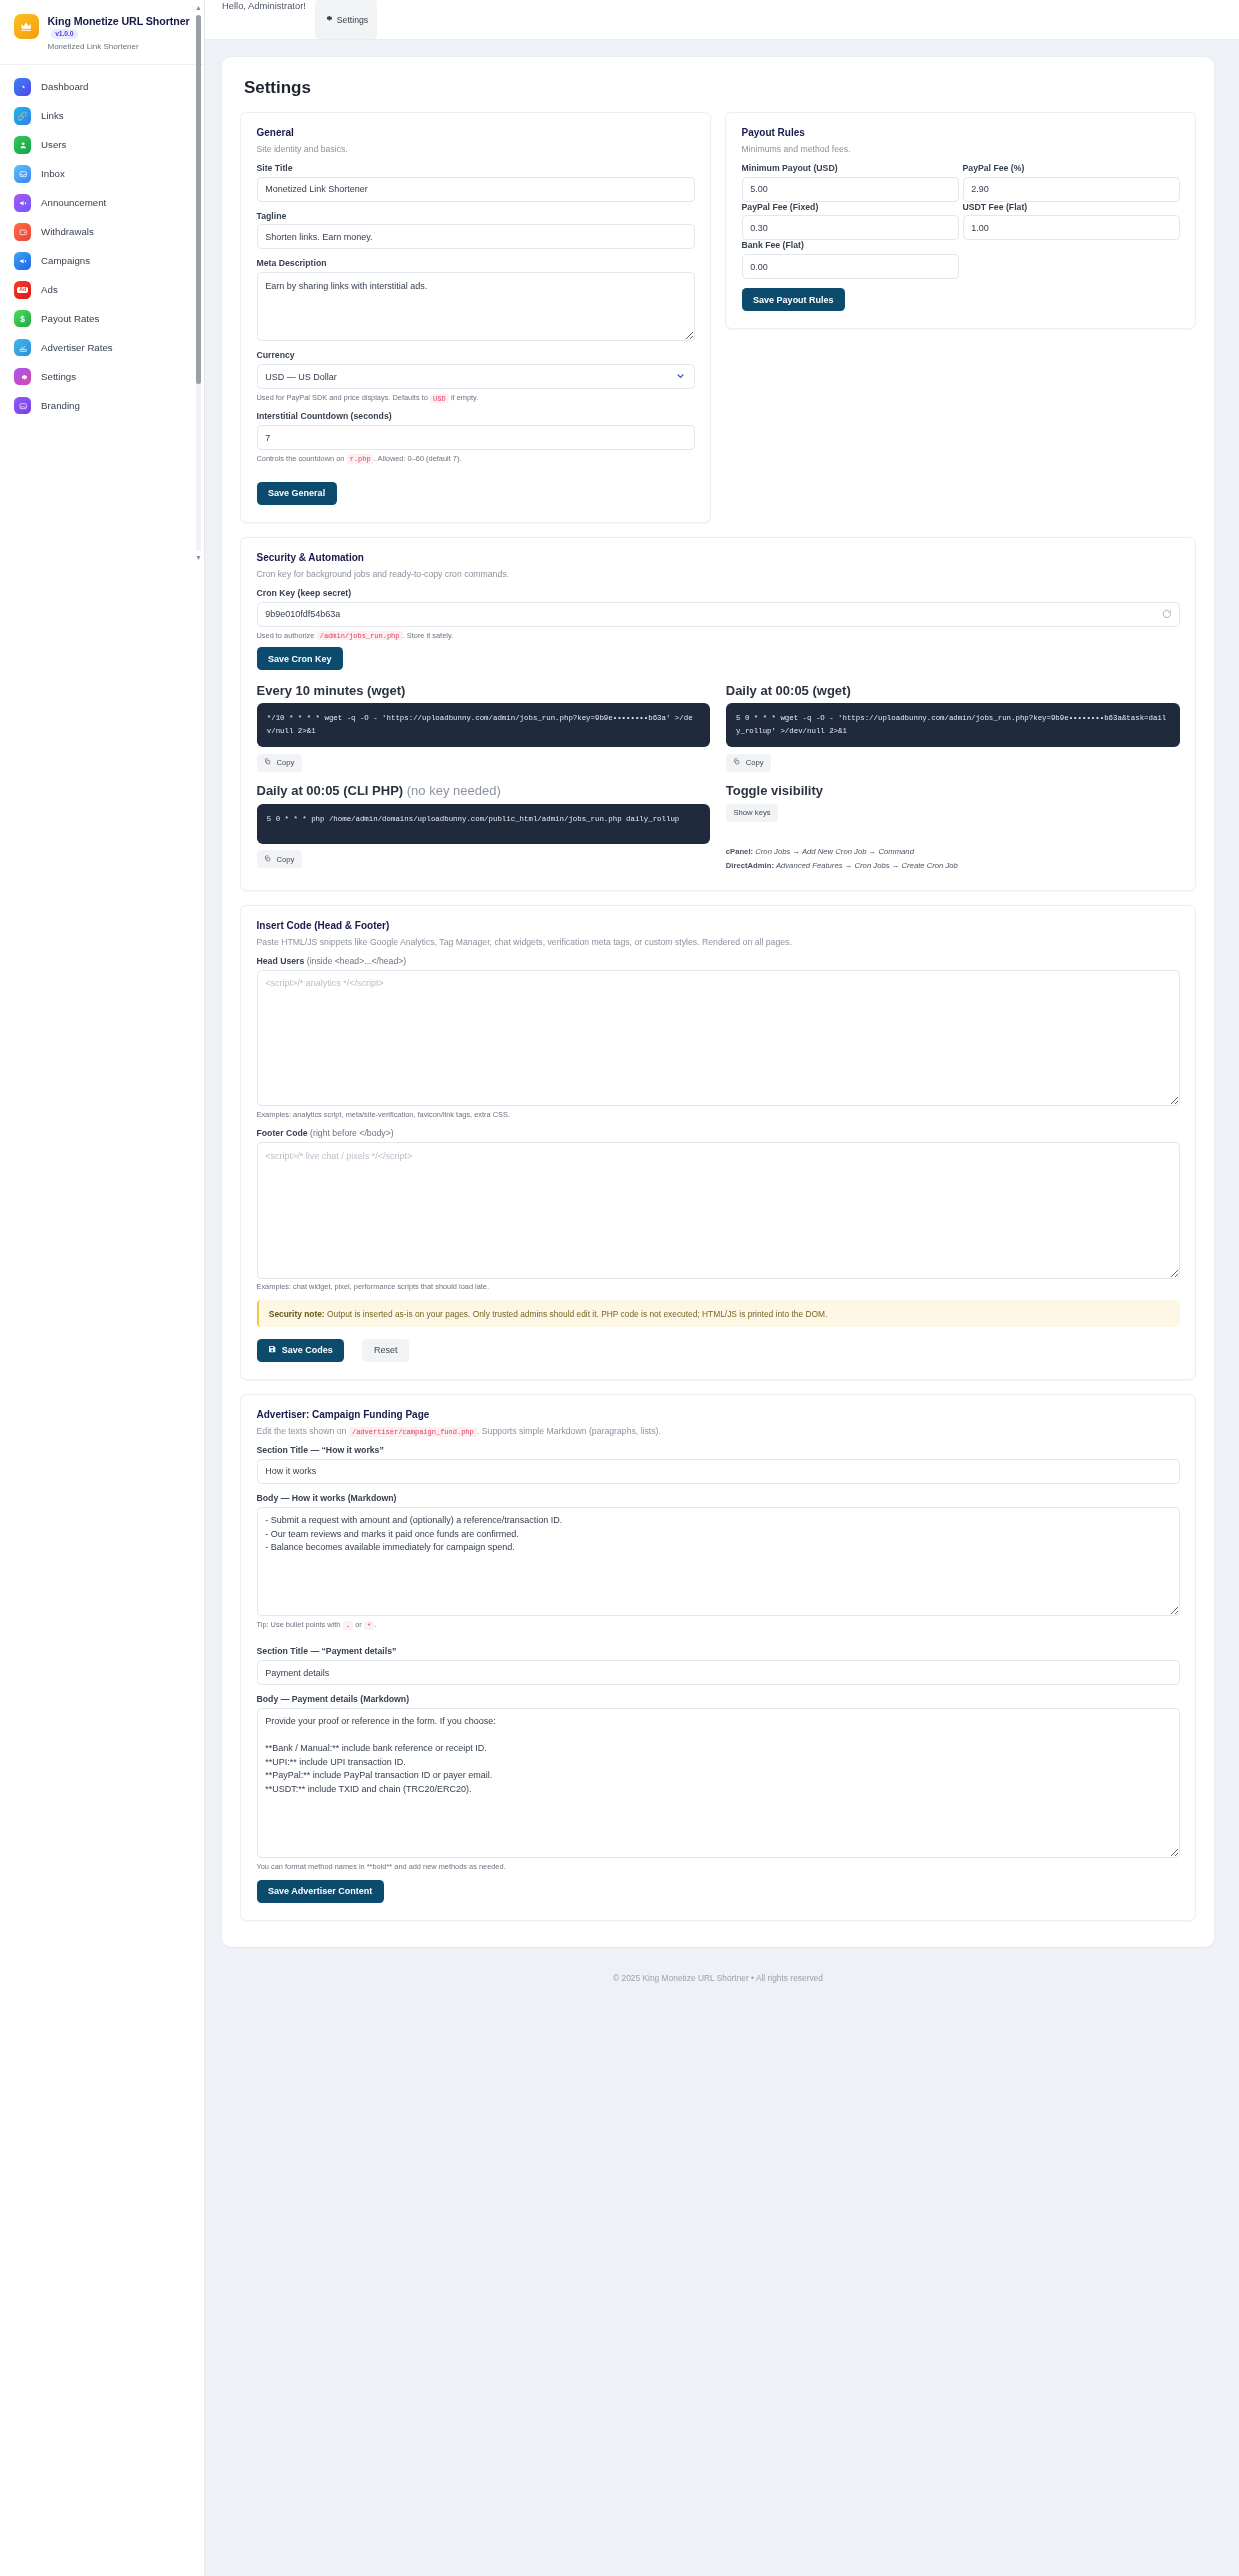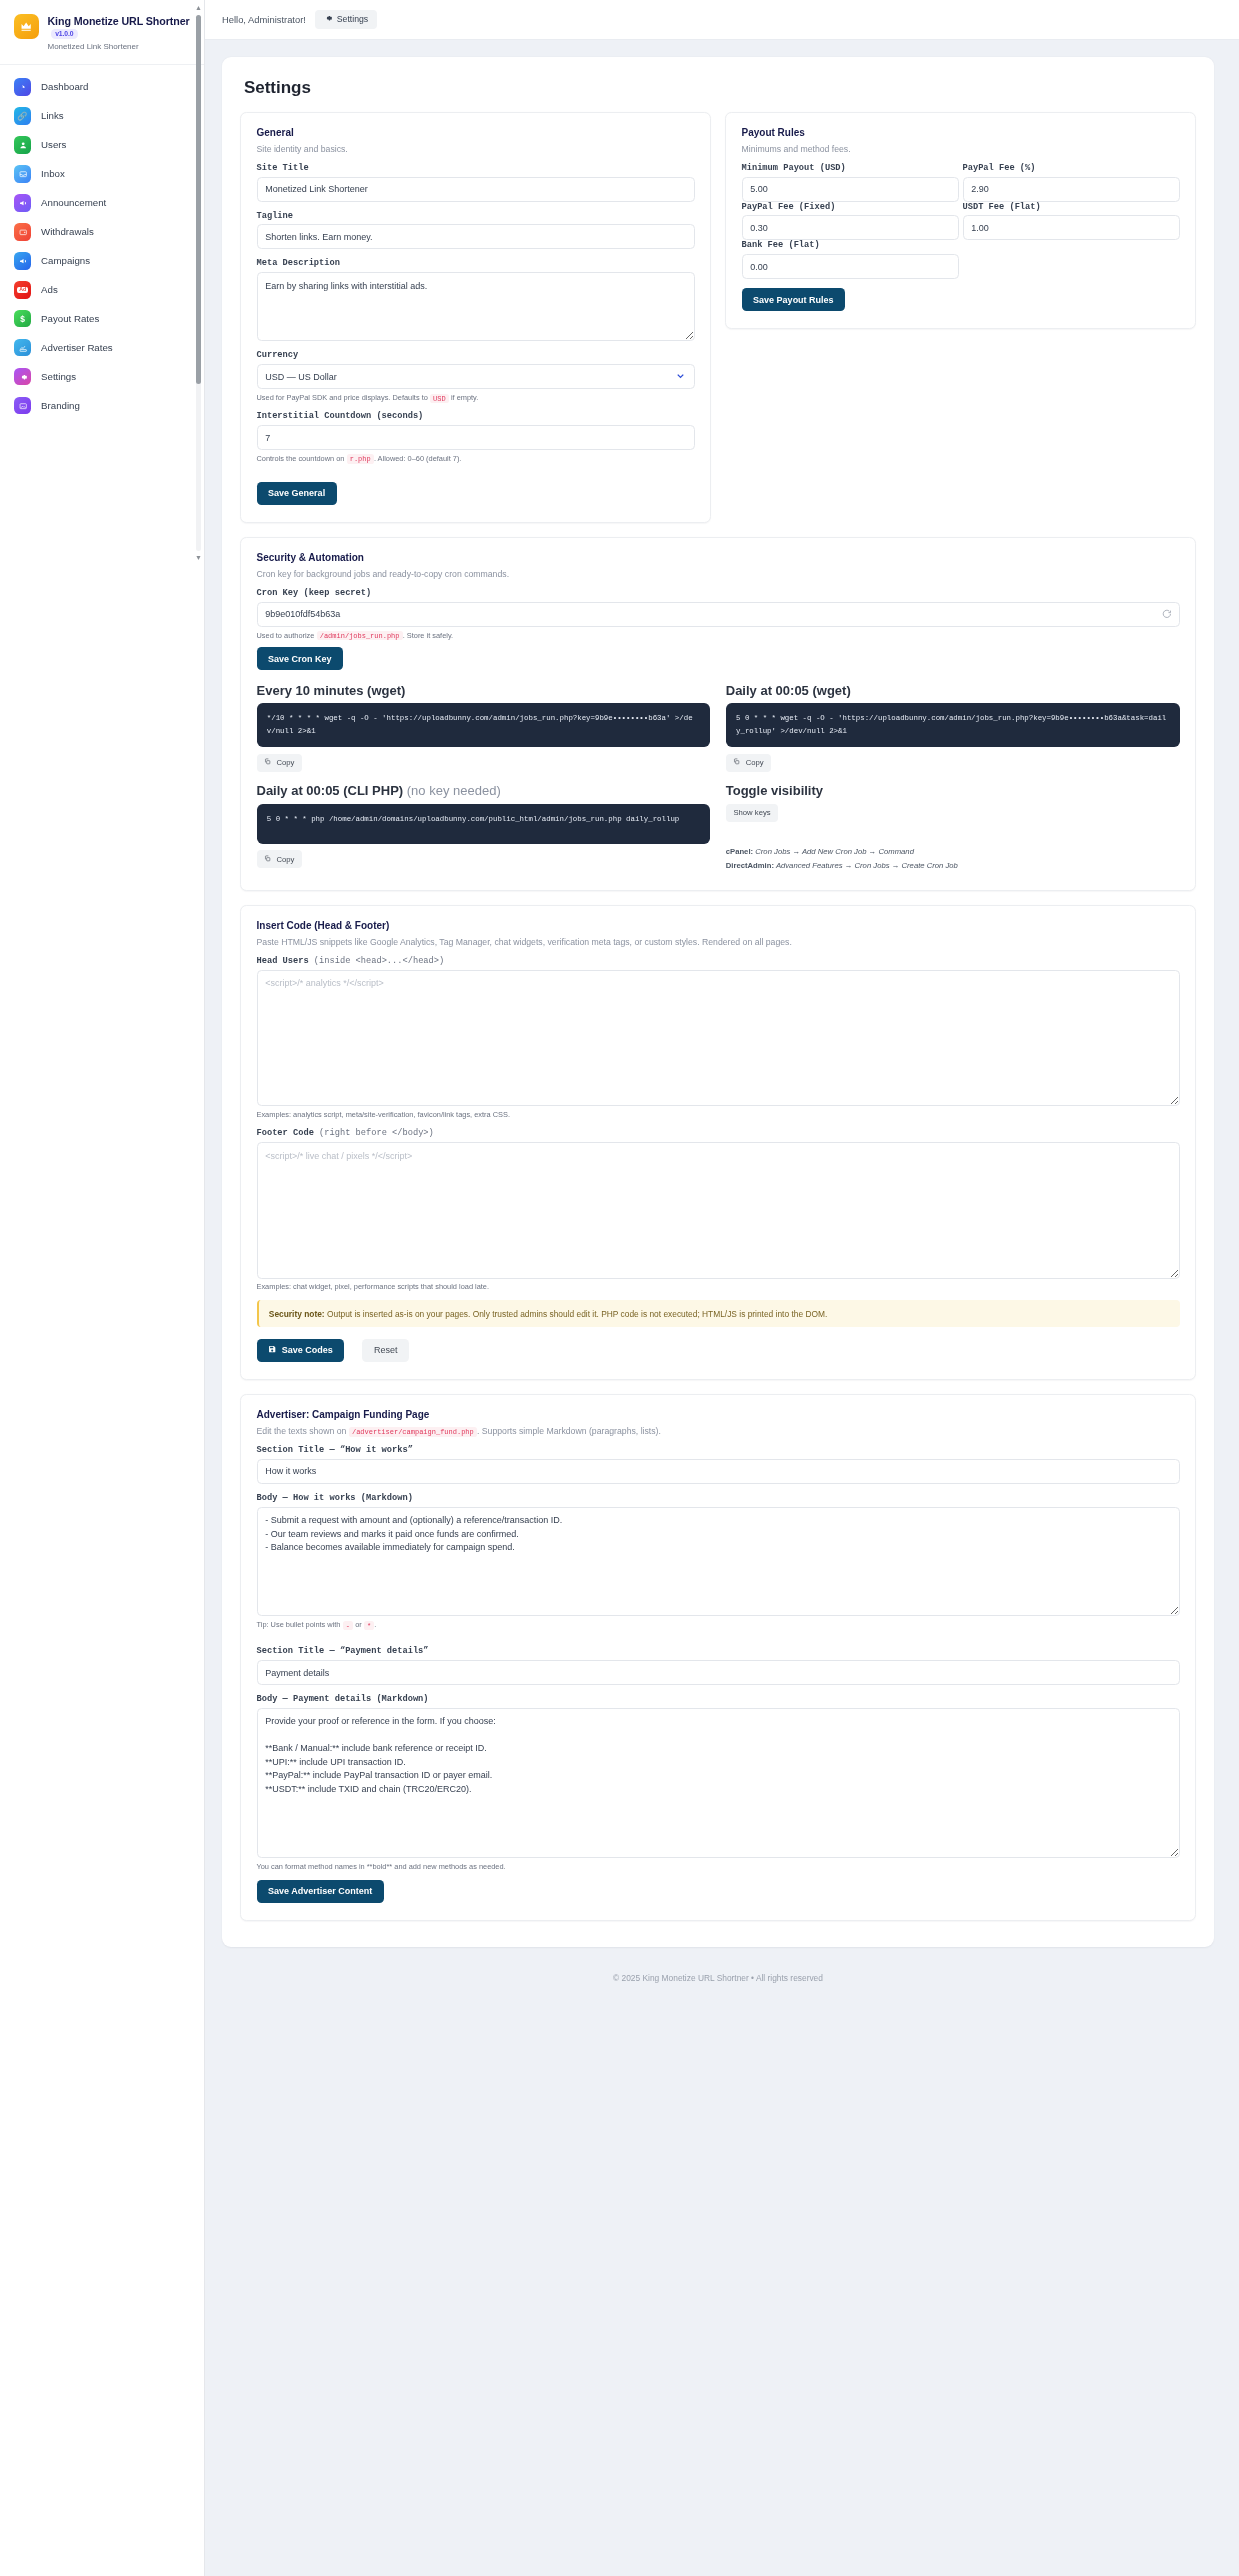--- a/index.html
+++ b/index.html
@@ -66,21 +66,21 @@
 
   .sb-scroll { position:absolute; right:3.2px; top:3.9px; width:5.2px; height:559px; }
   .sb-track { position:absolute; top:11.6px; bottom:11.6px; left:0; width:5.2px; background:#f1f2f4; border-radius:2.6px;}
   .sb-thumb { position:absolute; top:11.6px; left:0; width:5.2px; height:369px; background:#9aa0a6; border-radius:2.6px;}
   .sb-arrow { position:absolute; left:-0.6px; width:6.5px; height:6.5px; color:#8b9096; font-size:7px; text-align:center; line-height:6.5px;}
   .sb-arrow.up{top:1.3px;} .sb-arrow.down{bottom:1.3px;}
 
   
   .main { flex:1; display:flex; flex-direction:column; min-width:0; }
   .topbar {
-    height:40px; background:#fff; display:flex; align-items:center;
+    height:40px; background:#fff; display:flex; 
     padding:0 17px; gap:9px; border-bottom:0.6px solid #e9ecf1;
   }
   .hello { font-size:9.4px; color:#4b5563; }
   .chip {
     display:flex;align-items:center;gap:4.5px;
     background:#f1f3f5; border-radius:3.9px; padding:3.9px 9px;
     font-size:8.7px; color:#374151; cursor:pointer;
   }
   .content-wrap { padding:17px 26px 0 17px; }
 
@@ -91,21 +91,21 @@
   .page-title { font-size:17px; font-weight:bold; color:#1f2430; margin:3.9px 0 14px 3.9px;}
 
   .card {
     border:0.6px solid #eceef1; border-radius:6.5px; background:#fff;
     padding:14px 15.5px 17px 15.5px; margin-bottom:14px;
     box-shadow:0 0.6px 1.3px rgba(16,24,40,.04);
   }
   .sec-title { font-size:10px; font-weight:bold; color:#171a4a; margin:0 0 5.8px 0;}
   .sec-sub { font-size:8.7px; color:#8b92a0; margin:0 0 9px 0; }
 
-  label.fl { display:block; font-size:8.7px; font-weight:bold; color:#374151; margin:9px 0 3.9px 0;font-family:Liberation Mono, monospace;}
+  label.fl { display:block; font-size:8.7px; font-weight:bold; color:#374151; margin:9px 0 3.9px 0;}
   label.fl:first-of-type { margin-top:0; }
   label.fl .muted { font-weight:normal; color:#6b7280; }
 
   .inp, .ta {
     width:100%; border:0.6px solid #e3e6eb; border-radius:4.5px;
     padding:6.5px 7.7px; font-size:9px; color:#374151; background:#fff;
     font-family:"Liberation Sans", sans-serif; outline:none; display:block;
   }
   .ta { resize:vertical; line-height:1.5; }
   .inp::placeholder, .ta::placeholder { color:#b9bec7; }

